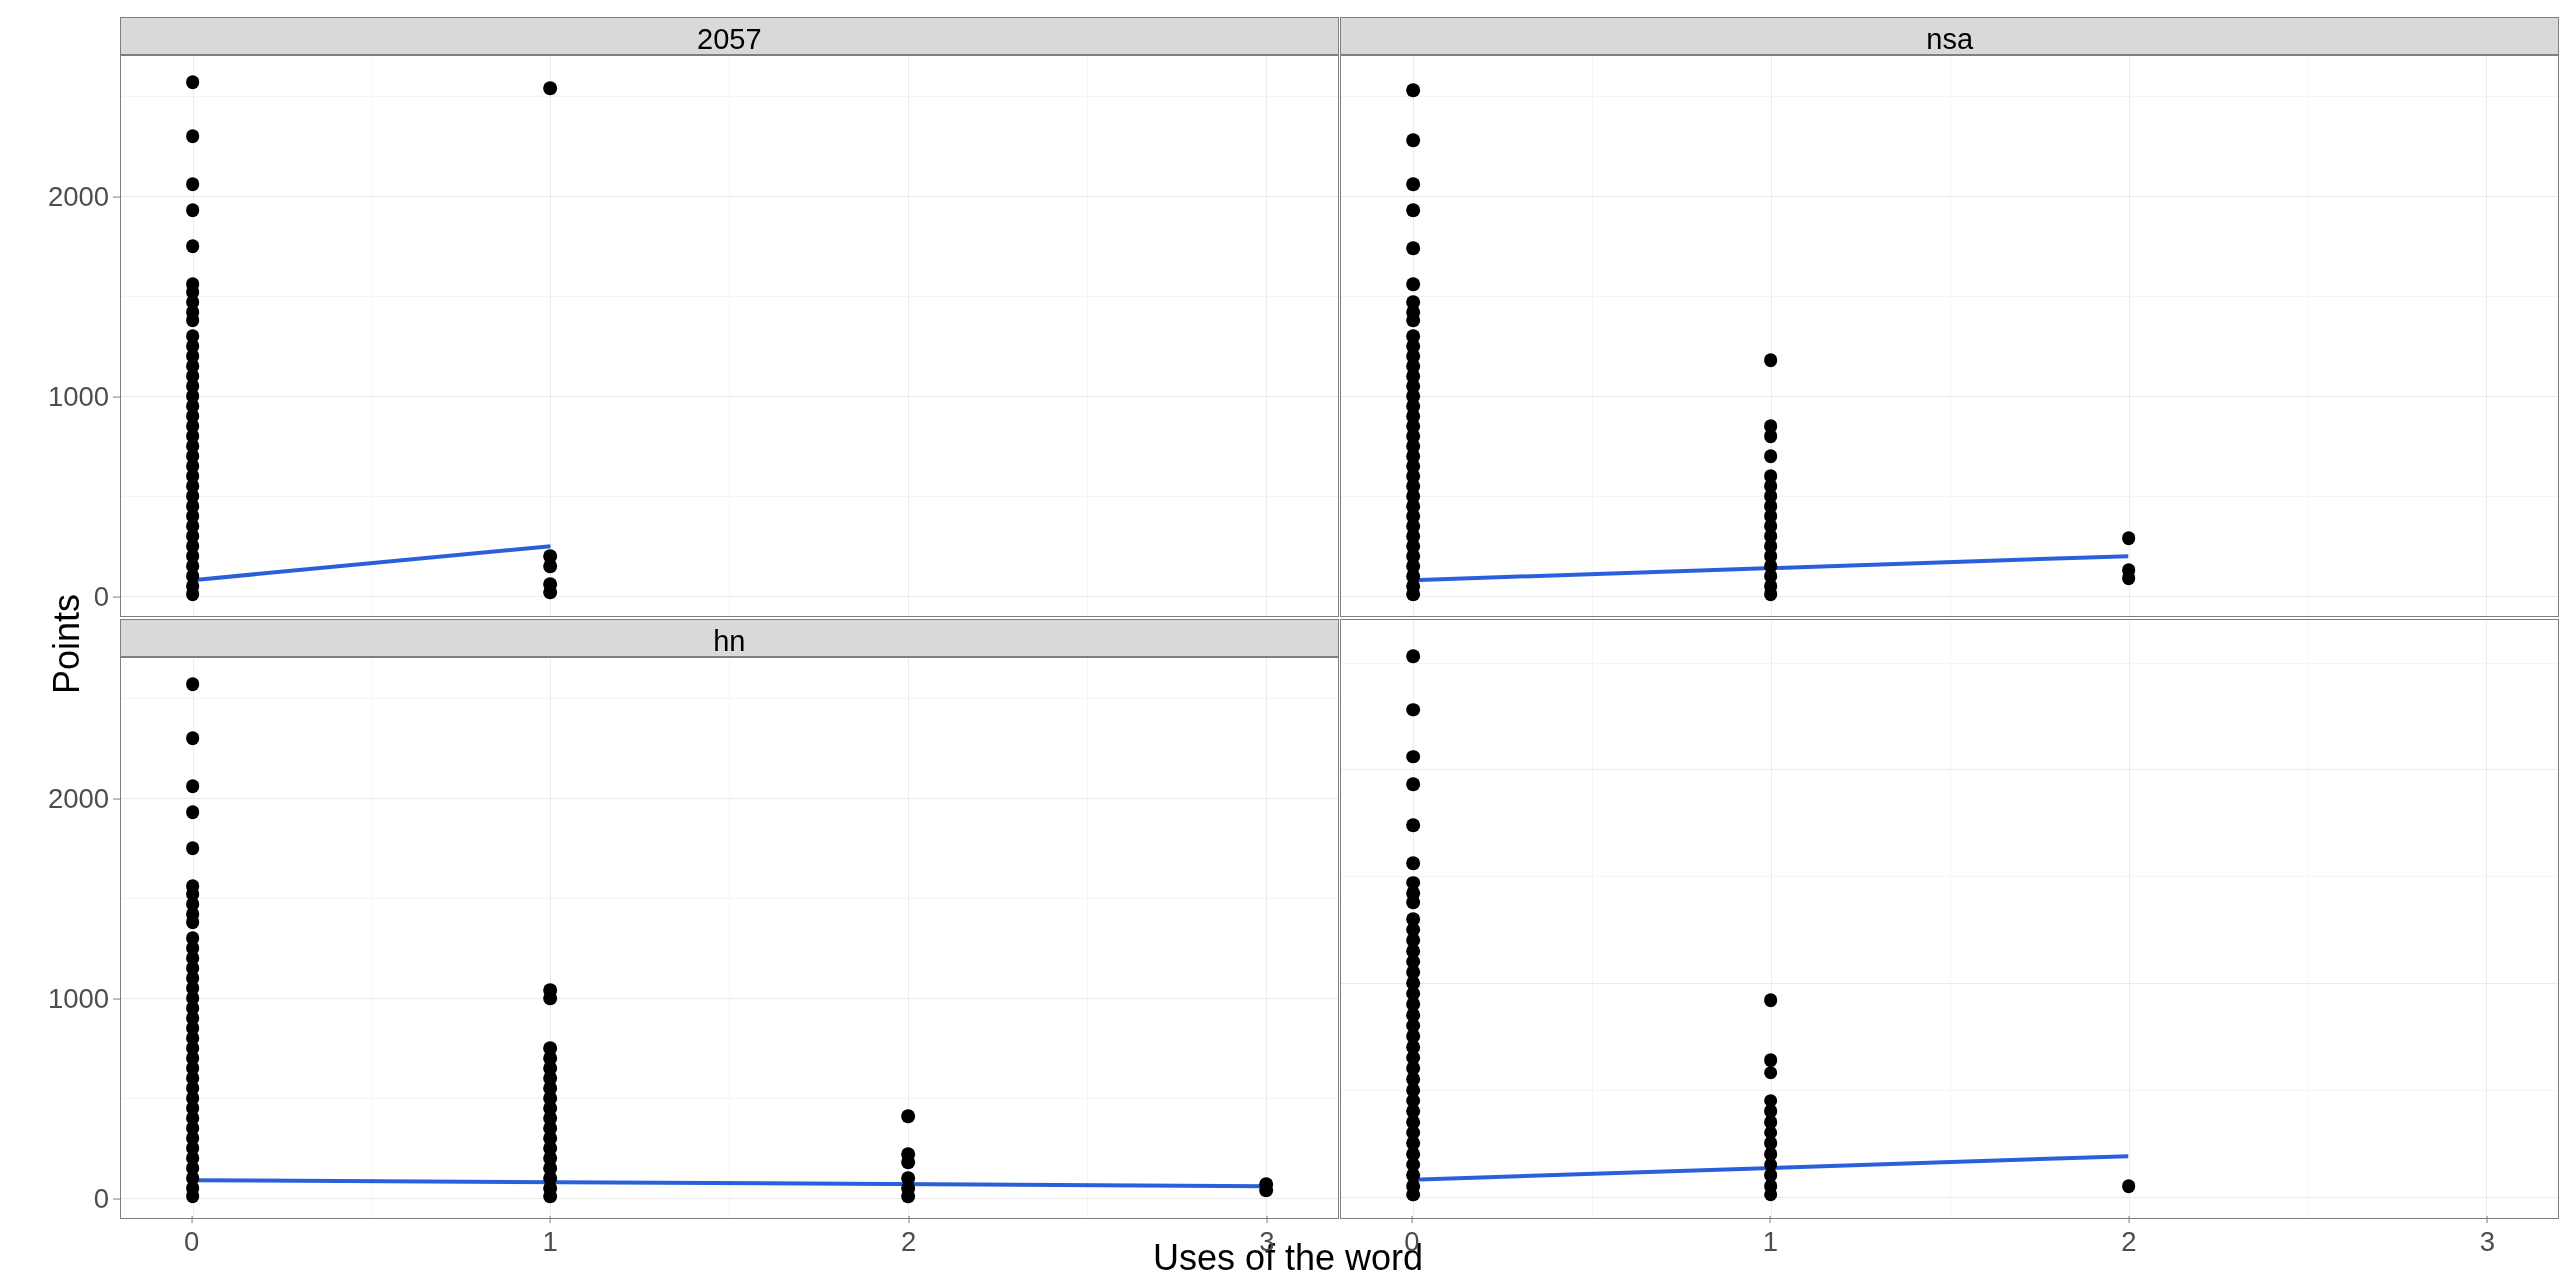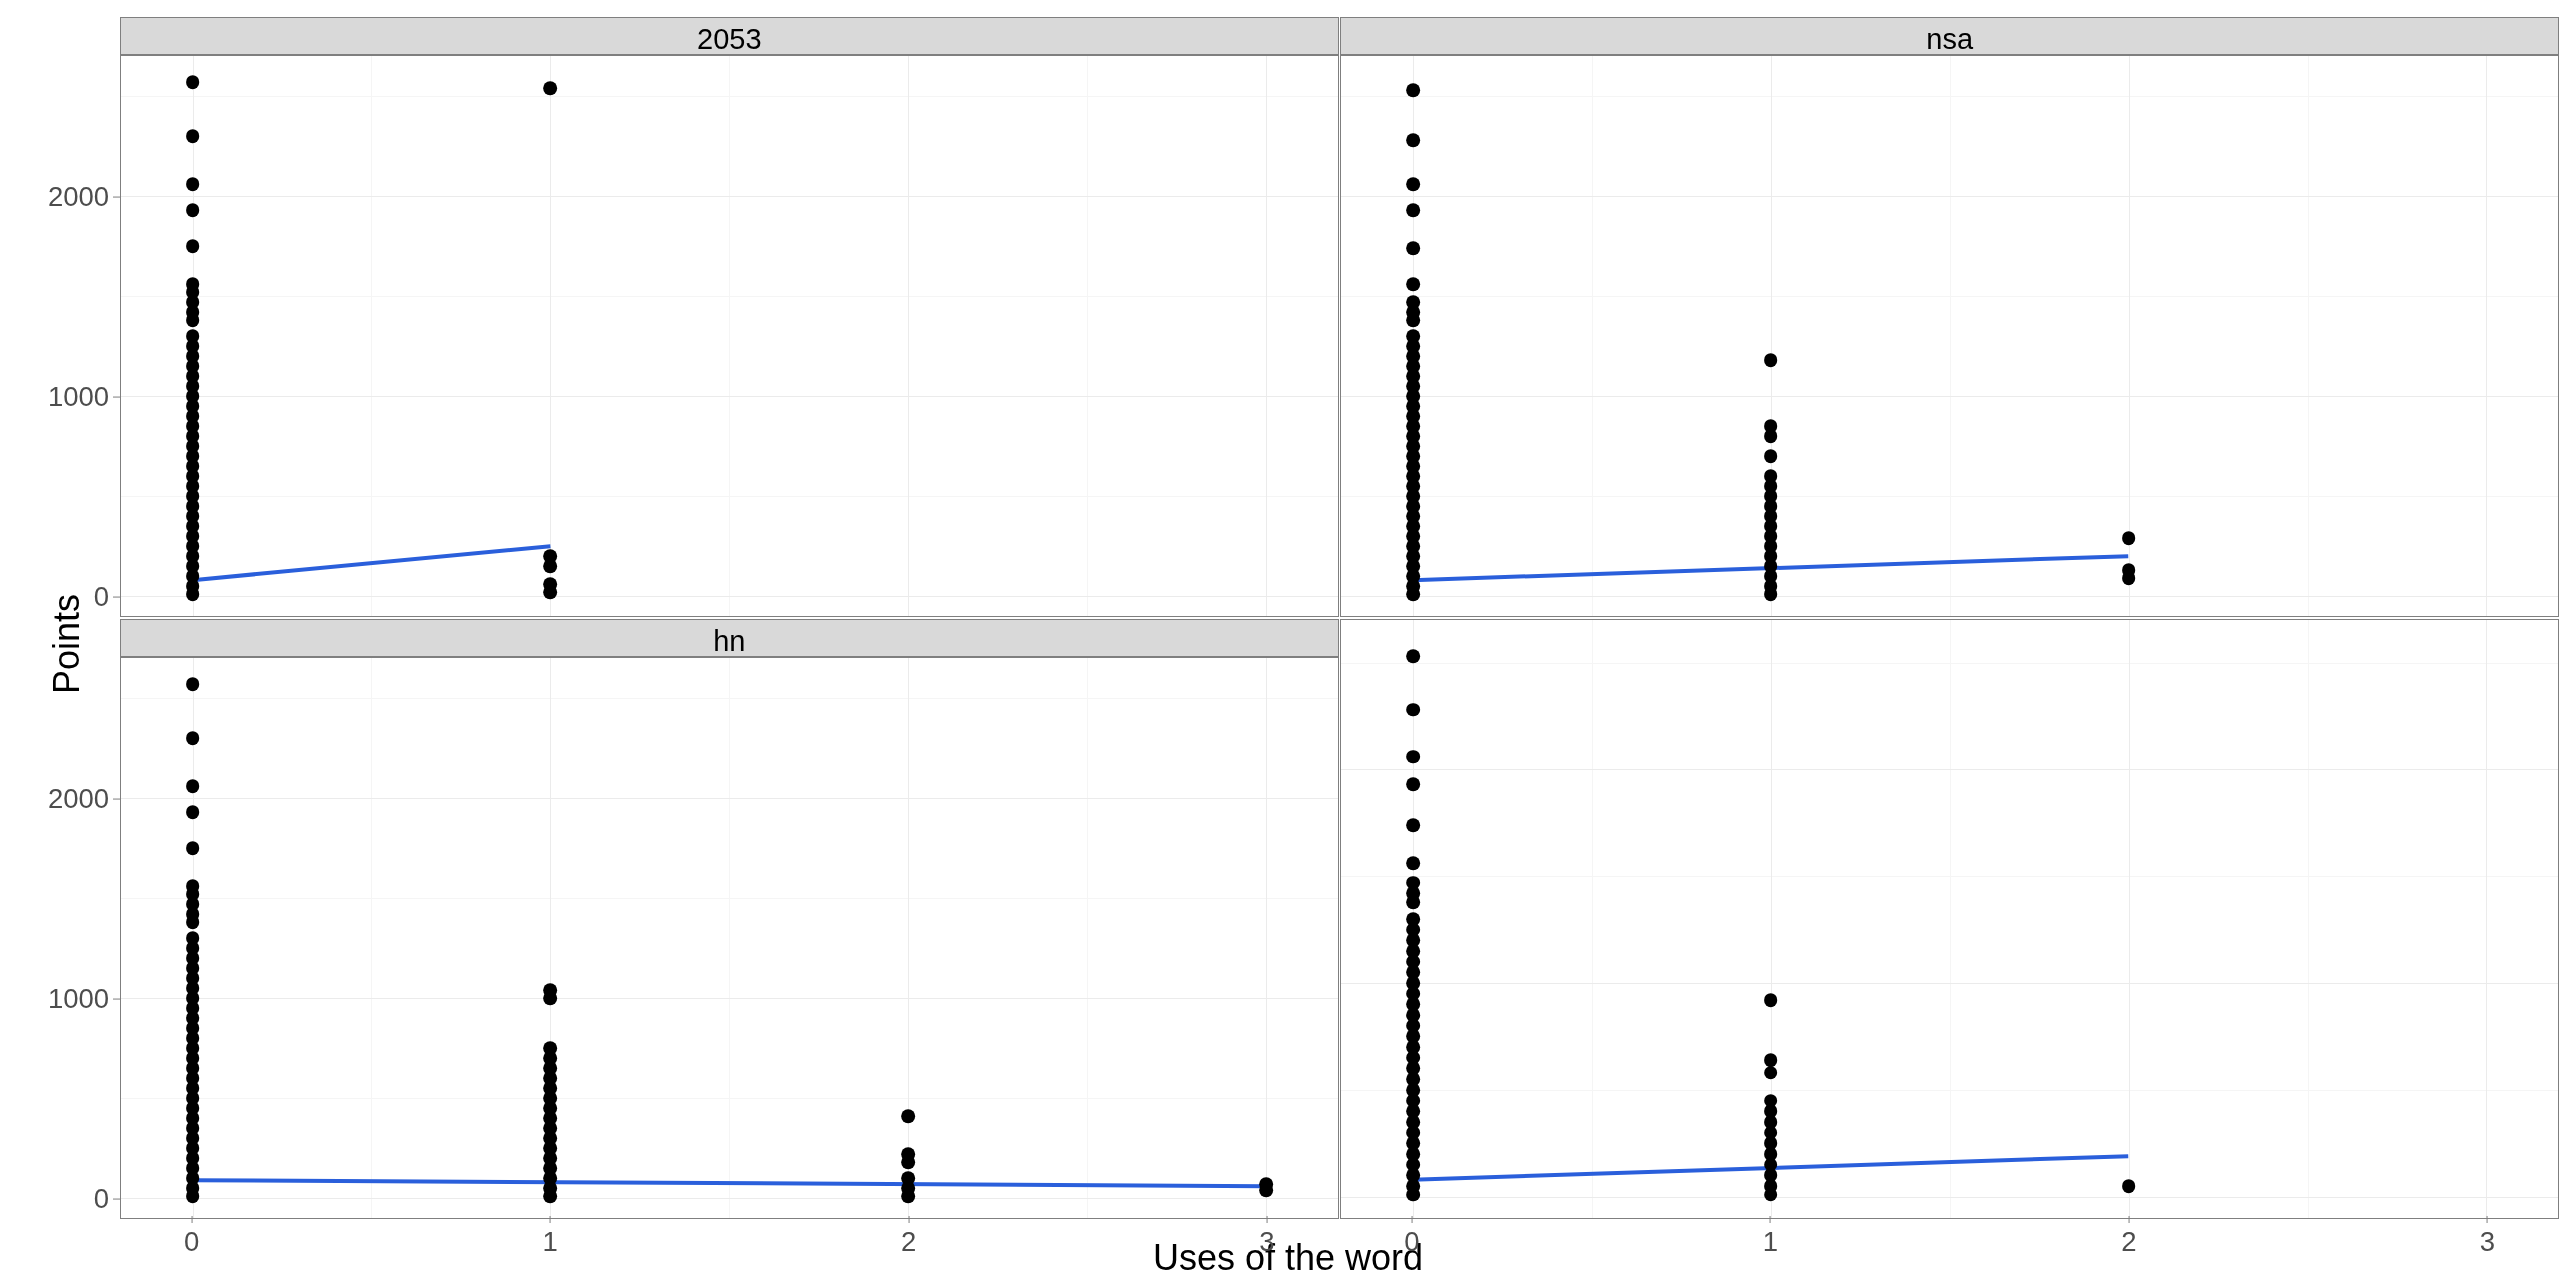--- a/index.html
+++ b/index.html
@@ -187,21 +187,21 @@
         <div class="y-tick-mark" style="top: calc(96.4286% + 1.4px);"></div>
         <div class="y-tick" style="top: calc(60.7143% + 15.5px);">1000</div>
         <div class="y-tick-mark" style="top: calc(60.7143% + 15.5px);"></div>
         <div class="y-tick" style="top: calc(25% + 30px);">2000</div>
         <div class="y-tick-mark" style="top: calc(25% + 30px);"></div>
       </div>
   </div>
 
   <div class="facet-grid">
     <div class="facet">
-      <div class="facet-strip">2053</div>
+      <div class="facet-strip">2057</div>
       <div class="facet-panel">
         <div class="plot-area" id="plot-0">
             <div class="gridline-minor-v" style="left: 20.5882%;"></div>
             <div class="gridline-minor-v" style="left: 50%;"></div>
             <div class="gridline-minor-v" style="left: 79.4118%;"></div>
             <div class="gridline-minor-h" style="top: 78.5714%;"></div>
             <div class="gridline-minor-h" style="top: 42.8571%;"></div>
             <div class="gridline-minor-h" style="top: 7.14286%;"></div>
             <div class="gridline-v" style="left: 5.88235%;"></div>
             <div class="gridline-v" style="left: 35.2941%;"></div>

